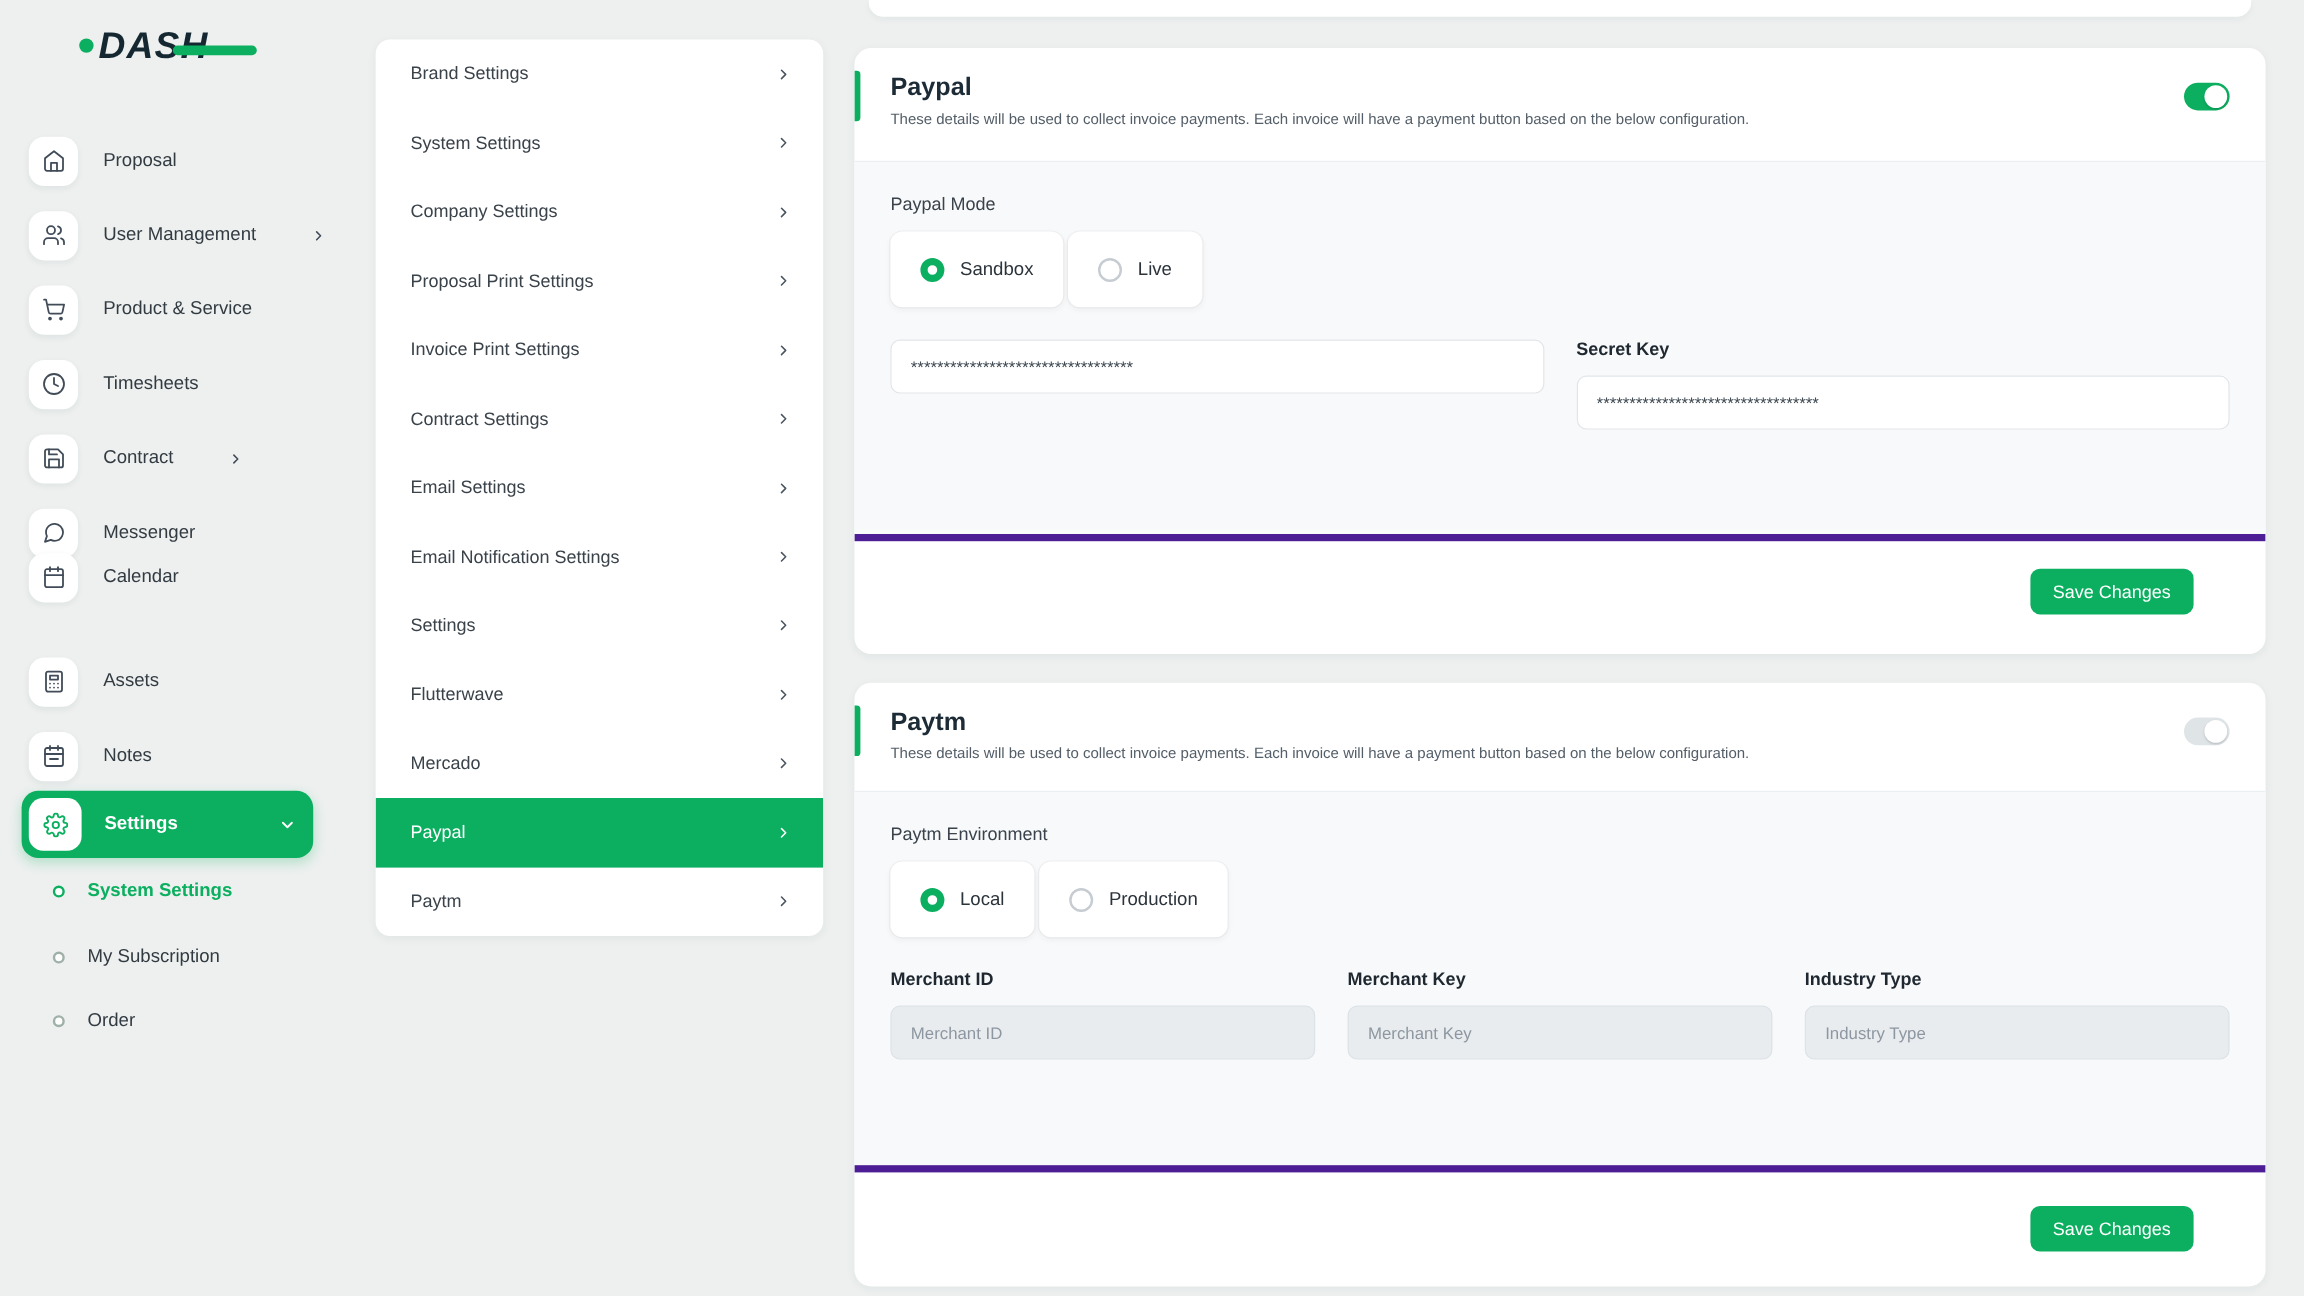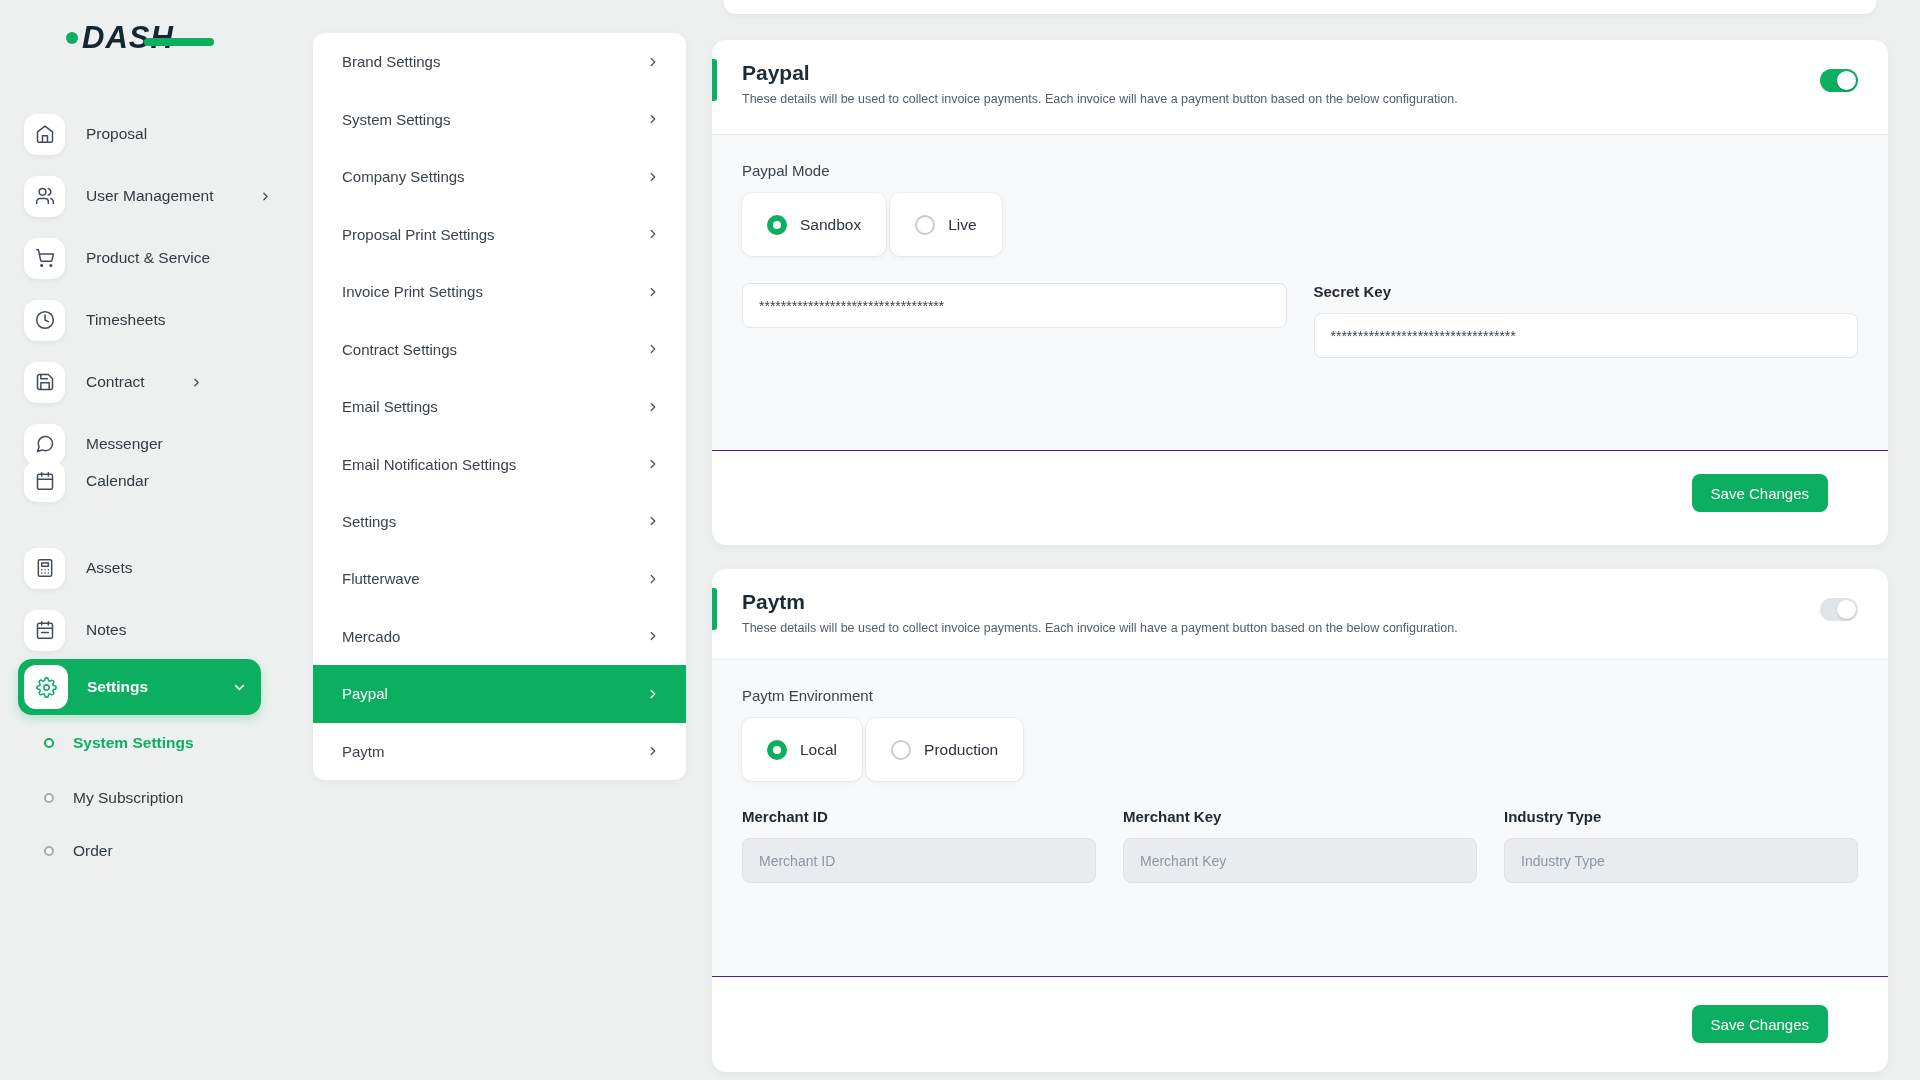--- a/index.html
+++ b/index.html
@@ -85,21 +85,21 @@
   .card-title { font-size:21px; font-weight:700; color:#1d2b36; line-height:1.3; }
   .card-subtitle { font-size:12.5px; color:#535e68; margin-top:6px; }
 
   .toggle { position:absolute; right:30px; top:29px; width:38px; height:23px; border-radius:12px; cursor:pointer; }
   .toggle .knob { position:absolute; top:2px; width:19px; height:19px; border-radius:50%; background:#ffffff; box-shadow:0 1px 2px rgba(0,0,0,0.18); }
   .toggle.on { background:#0CAF60; }
   .toggle.on .knob { right:2px; }
   .toggle.off { background:#dfe4e7; }
   .toggle.off .knob { right:2px; }
 
-  .card-body { background:#f8f9fa; padding:27px 30px 26px 30px; border-bottom:1px solid #4c1d95; }
+  .card-body { background:#f8f9fa; padding:27px 30px 26px 30px; border-bottom:6px solid #4c1d95; }
   .card-paypal .card-body { height:316px; }
   .card-paytm  .card-body { height:317px; }
 
   .mode-label { font-size:15px; color:#3a434c; margin-bottom:14px; }
   .radio-row { display:flex; gap:4px; }
   .radio-card {
     background:#ffffff; border-radius:10px; height:63px; padding:0 25px;
     display:flex; align-items:center; gap:13px; cursor:pointer;
     box-shadow:0 0 0 1px rgba(20,35,45,0.04), 0 2px 5px rgba(20,35,45,0.05);
   }

